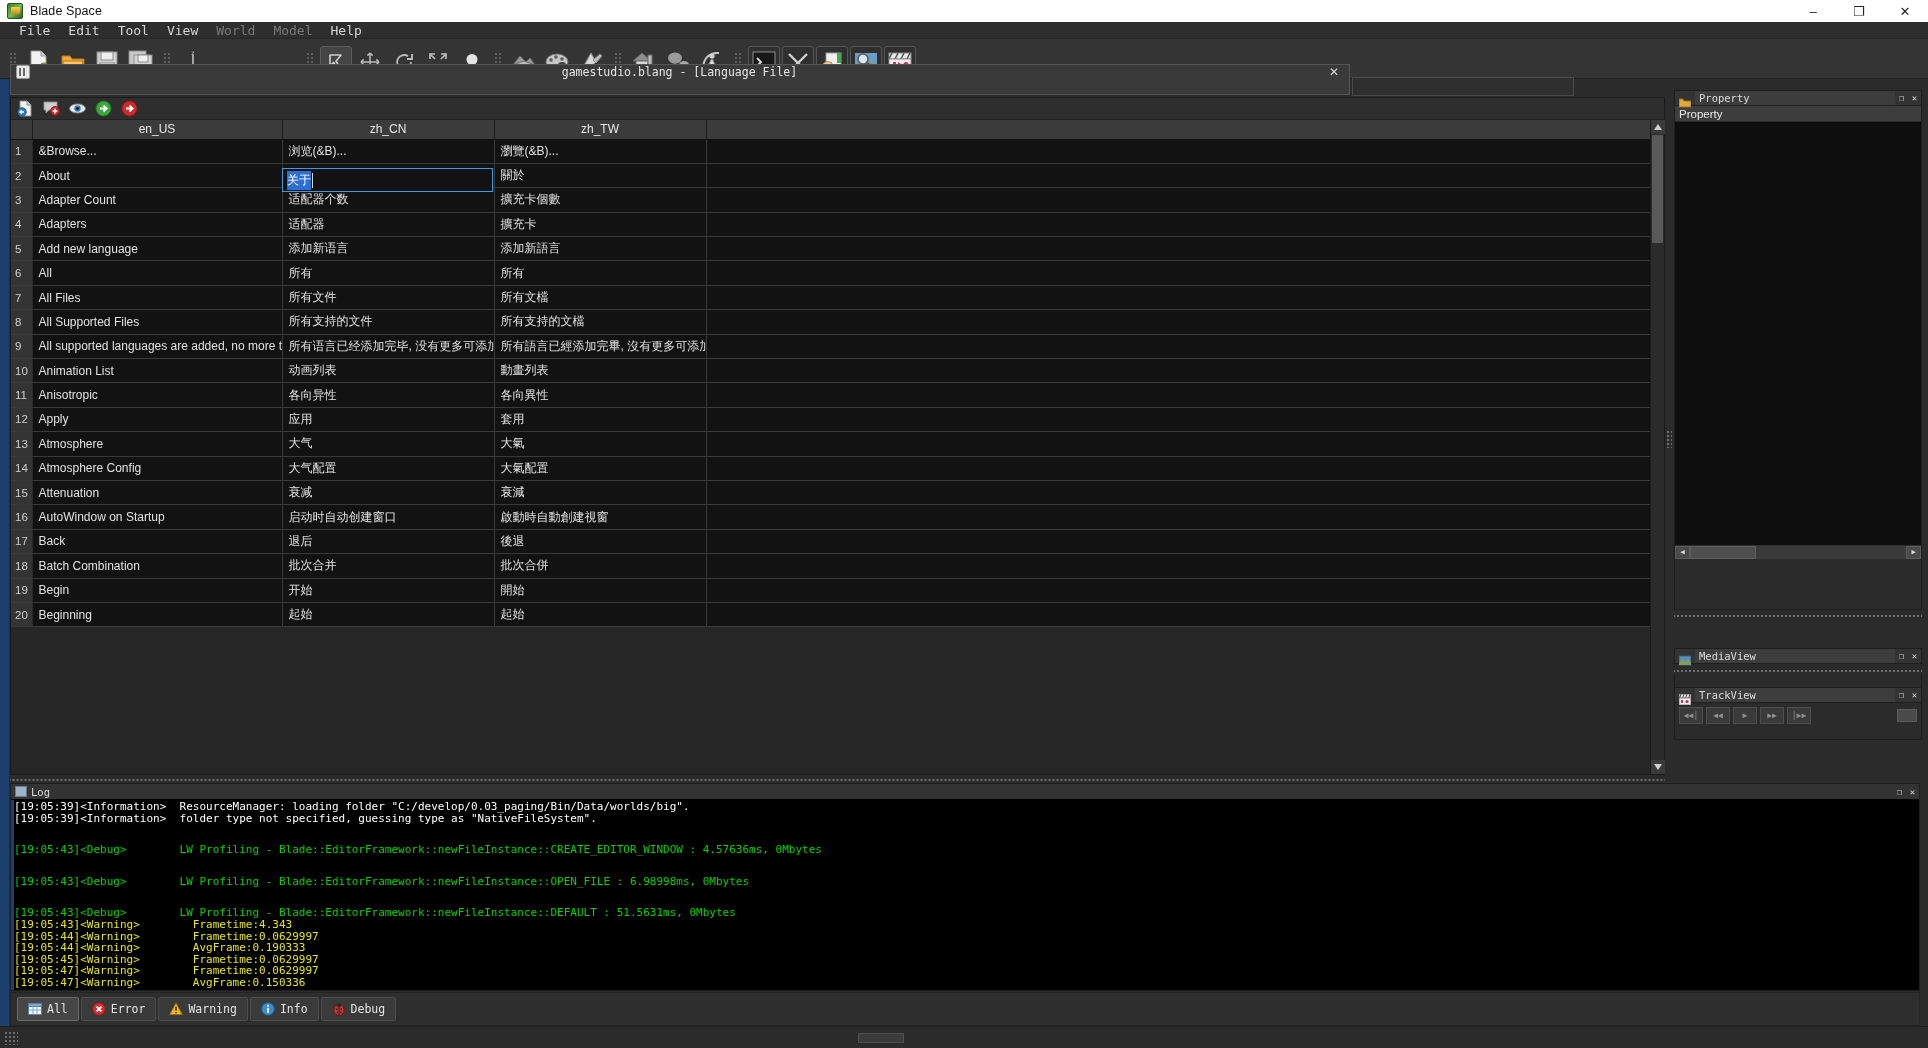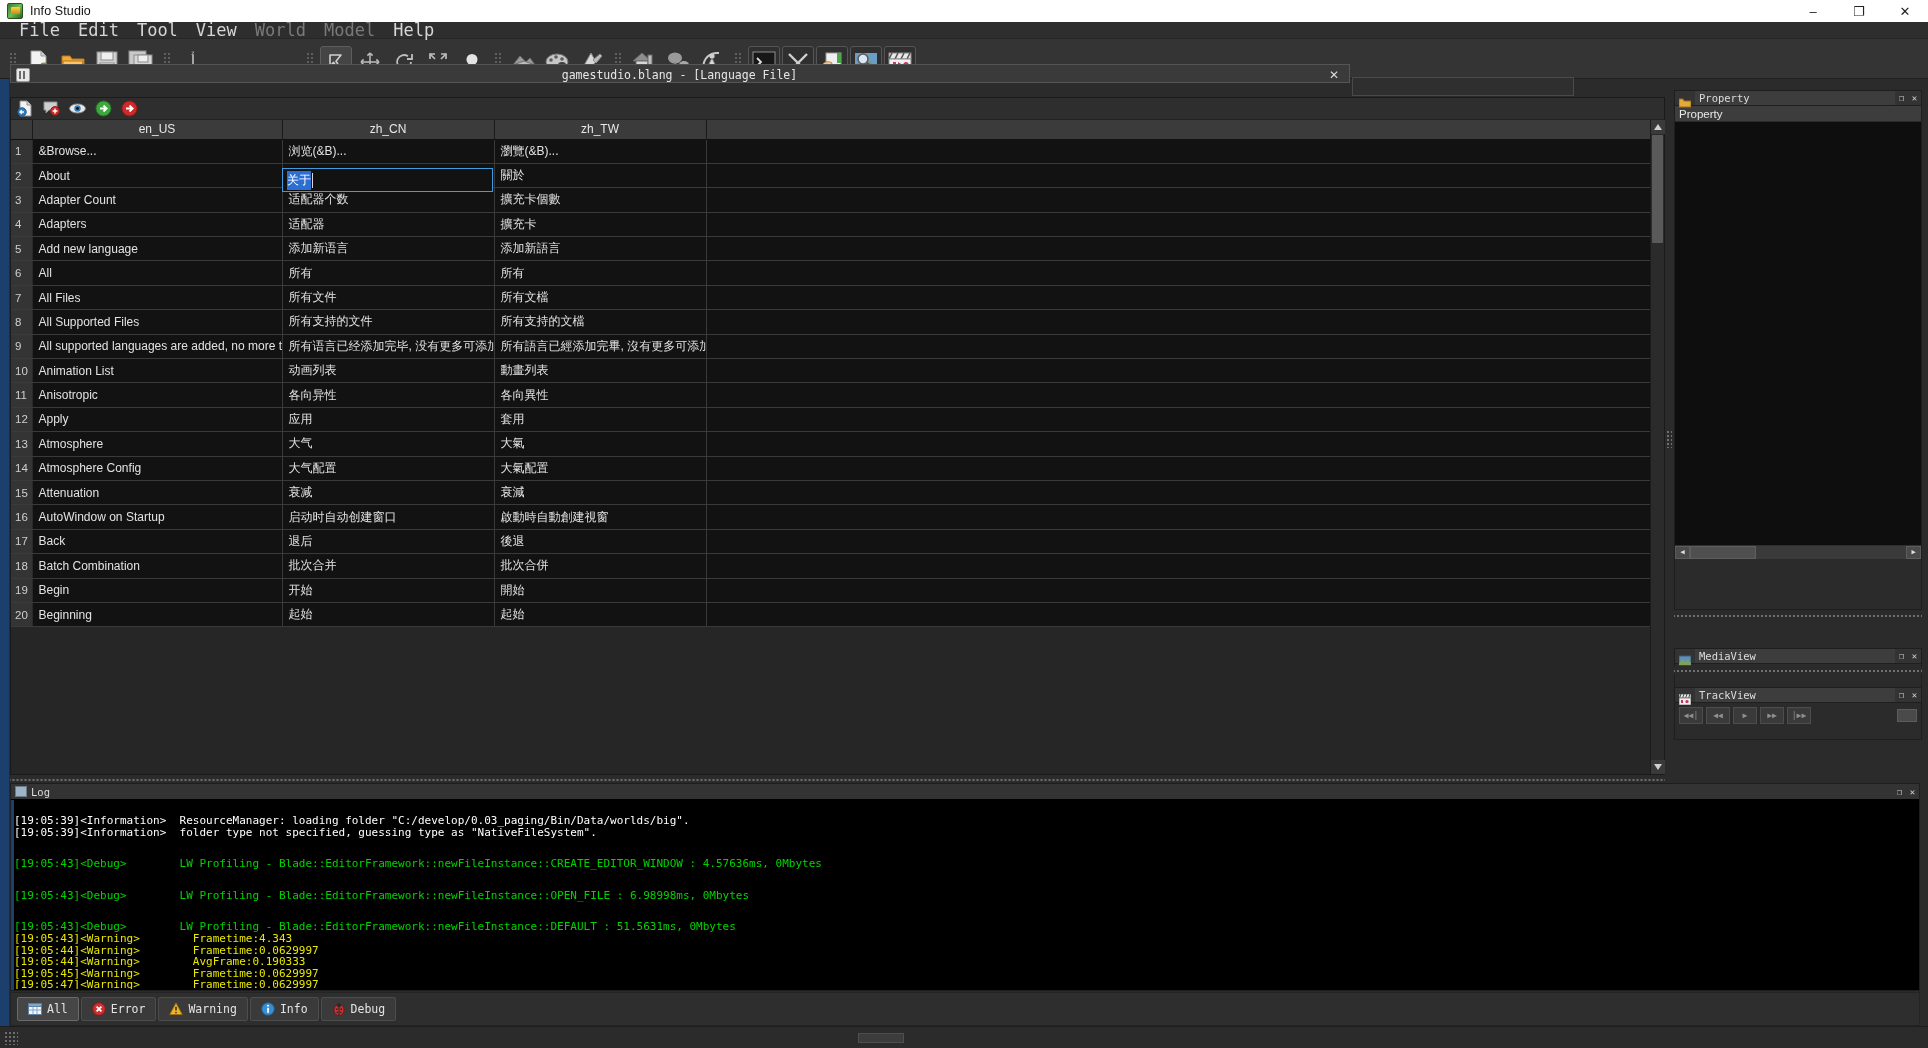--- a/index.html
+++ b/index.html
@@ -36,21 +36,21 @@
     color: #222; font-size: 13px; font-family: "Liberation Sans", sans-serif;
   }
 
   
   #menubar {
     height: 17px; background: #2e2e2e; display: flex; align-items: center;
     padding-left: 10px; border-bottom: 1px solid #262626;
   }
   #menubar .mi {
     font-family: "DejaVu Sans Mono", monospace;
-    font-size: 17px; color: #d6d6d6; padding: 0 9px; line-height: 17px;
+    font-size: 13px; color: #d6d6d6; padding: 0 9px; line-height: 17px;
   }
   #menubar .mi.disabled { color: #7a7a7a; }
 
   
   #toolbar {
     height: 40px; background: #343434; display: flex; align-items: flex-end;
     border-bottom: 1px solid #1f1f1f; padding-left: 4px; gap: 0px;
   }
   .grip {
     width: 8px; height: 26px; margin: 0 5px;
@@ -65,22 +65,22 @@
   .tbtn.framed { background:#2f2f2f; border:1px solid #555; }
   .tbtn svg { display: block; }
   .wsLabel {
     font-family: "DejaVu Sans Mono", monospace; font-size: 11.5px; color: #cfcfcf;
     margin-left: 6px; margin-right: 2px; white-space: nowrap;
   }
   .tb-caret { color:#cfcfcf; font-size:8px; margin-left:2px; align-self:flex-end; margin-bottom:4px;}
 
   
   #tabstrip {
-    position: absolute; left: 10px; top: 64px; width: 1340px; height: 19px;
-    background: #3a3a3a; border: 1px solid #555; display: flex; align-items: flex-end;
+    position: absolute; left: 10px; top: 64px; width: 1340px; height: 31px;
+    background: #3a3a3a; border: 1px solid #555; display: flex; align-items: flex-start;
   }
   #tabstrip .tabicon {
     width: 14px; height: 14px; margin-left: 5px; background: #e8e8e8;
     border: 1px solid #9a9a9a; border-radius: 2px; position: relative;
   }
   #tabstrip .tabicon::after{
     content:""; position:absolute; left:2px; top:2px; right:2px; bottom:2px;
     background:
       linear-gradient(90deg,#555 0 2px,transparent 2px 4px,#555 4px 6px,transparent 6px 8px,#555 8px 10px);
     opacity:.85;
@@ -204,21 +204,21 @@
   #logpanel {
     position: absolute; left: 10px; top: 783px; width: 1910px; height: 208px;
     background: #000; border: 1px solid #1e1e1e;
   }
   #loghdr { height: 15px; background: #333; display: flex; align-items: center; }
   #loghdr .licon { width: 12px; height: 11px; margin: 0 4px; background:#9fb3c8; border:1px solid #6c7a86;}
   #loghdr .ltitle { font-family:"DejaVu Sans Mono", monospace; font-size: 10.5px; color:#dcdcdc; flex:1;}
   #loghdr .dbtn { width: 13px; text-align:center; color:#ccc; font-size:9px; }
   #logbody {
     position:absolute; left:3px; right:2px; top:16px; bottom:1px;
-    background: #000; overflow: hidden; padding-top:15px;
+    background: #000; overflow: hidden; padding-top:1px;
   }
   .logline {
     font-family: "DejaVu Sans Mono", monospace; font-size: 11px; line-height: 11.6px;
     white-space: pre;
   }
   .lvl-Information { color: #ffffff; }
   .lvl-Debug { color: #00d400; margin-top: 20px; }
   .lvl-Warning { color: #e8e800; }
   #logleftbar { position:absolute; left:0; top:16px; bottom:0; width:3px; background:#1d3f6e; }
 
@@ -245,21 +245,21 @@
     background-image: radial-gradient(#6d6d6d 40%, transparent 41%); background-size:4px 4px; }
   #statusbar .scenter { flex:1; text-align:center; }
   #statusbar .sprog { width:46px; height:10px; background:#3c3c3c; border:1px solid #4e4e4e; margin-left:44%;}
   .leftrail { position:absolute; left:0; top:79px; width:9px; bottom:22px; background:#1d3f6e; }
 </style>
 </head>
 <body>
 
 <div id="titlebar">
   <div class="tb-icon"></div>
-  <div class="tb-title">Info Studio</div>
+  <div class="tb-title">Blade Space</div>
   <div class="wbtns">
     <div class="wbtn">–</div>
     <div class="wbtn">❐</div>
     <div class="wbtn close">✕</div>
   </div>
 </div>
 
 <div id="menubar">
   <div class="mi">File</div>
   <div class="mi">Edit</div>

